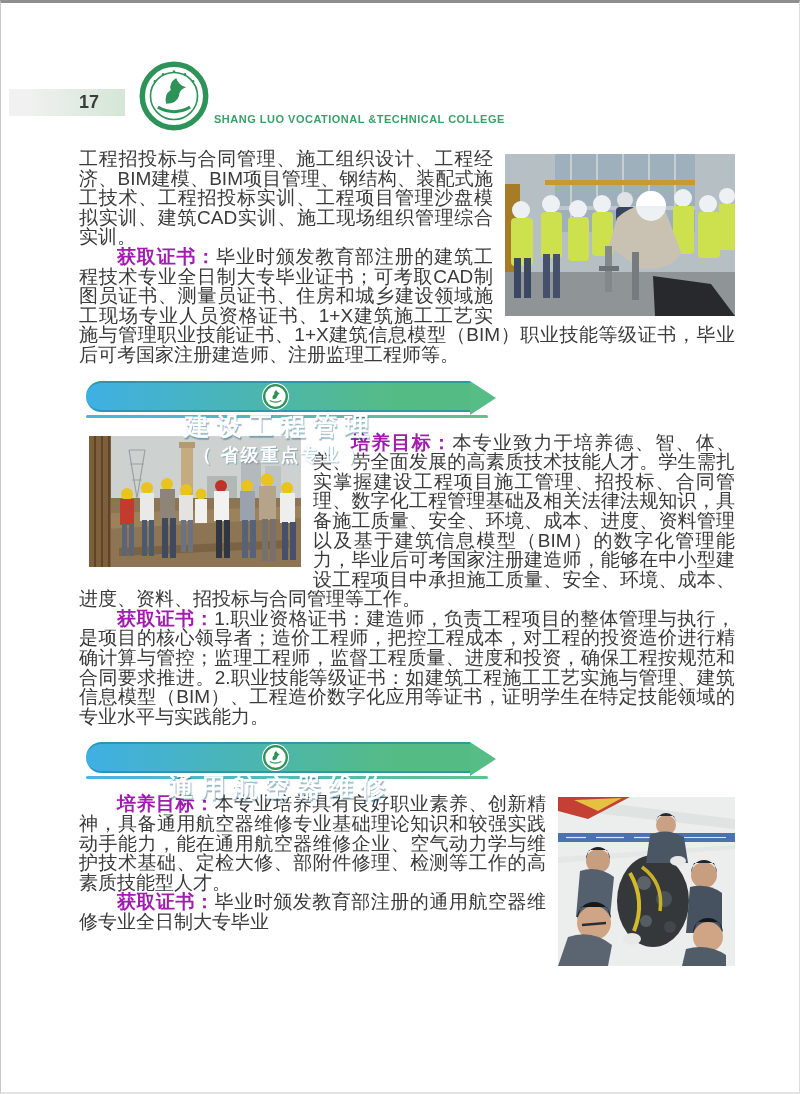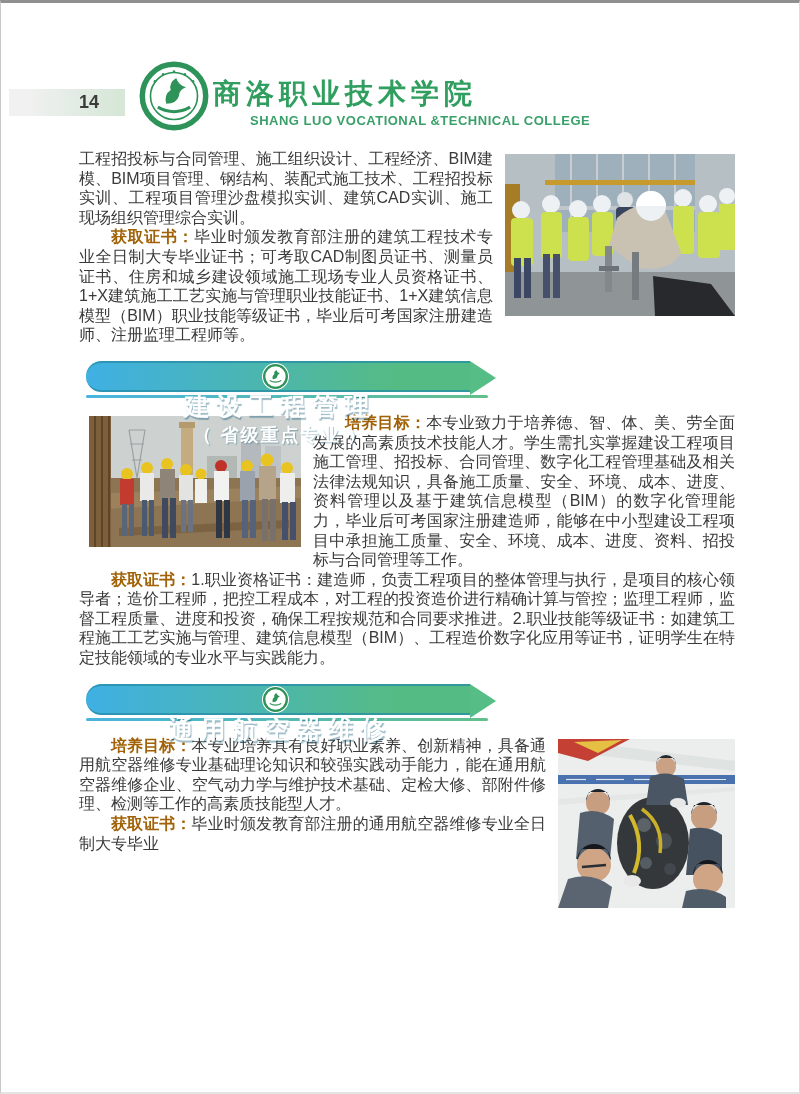--- a/index.html
+++ b/index.html
@@ -14,26 +14,26 @@
   .pagenum-bar{
     position:absolute;left:8px;top:86px;width:116px;height:27px;
     background:linear-gradient(90deg,#f1f1f1 15%,#d6e7d8 95%);
     display:flex;align-items:center;justify-content:flex-end;
     padding-right:26px;box-sizing:border-box;
     font-weight:bold;font-size:18px;color:#3c3c3c;
   }
   .logo-big{position:absolute;left:138px;top:58px;width:70px;height:70px;}
   .college-cn{position:absolute;left:212px;top:72px;font-size:28px;font-weight:bold;
     color:#2f9e5e;letter-spacing:5px;white-space:nowrap;}
-  .college-en{position:absolute;left:213px;top:110px;font-size:13px;font-weight:bold;
-    color:#3aa06a;letter-spacing:0.5px;white-space:nowrap;margin-left:36px;}
+  .college-en{position:absolute;left:213px;top:110px;font-size:11px;font-weight:bold;
+    color:#3aa06a;letter-spacing:0.5px;white-space:nowrap;}
   .content{padding:0 64px 0 78px;}
-  p.para{margin:0;font-size:16px;line-height:19.6px;text-align:justify;text-indent:2em;}
+  p.para{margin:0;font-size:19px;line-height:19.6px;text-align:justify;text-indent:2em;}
   p.para.noindent{text-indent:0;}
-  b.lbl{color:#a16207;}
+  b.lbl{color:#a21caf;}
   .photo{display:block;}
   .photo-a{float:right;width:230px;height:162px;margin:5px 0 6px 12px;}
   .photo-b{float:left;width:212px;height:131px;margin:3px 12px 4px 10px;}
   .photo-c{float:right;width:177px;height:169px;margin:3px 0 4px 12px;}
   .banner{margin:16px 0 15px 7px;width:412px;clear:both;}
   .banner-bar{
     position:relative;height:31px;width:384px;
     background:linear-gradient(90deg,#3fb0e4 0%,#55bb85 80%);
     border-radius:17px 0 0 17px;
     border-top:2px solid rgba(38,140,165,.75);
@@ -55,36 +55,35 @@
   .banner-sub{color:#fff;font-weight:bold;font-size:18px;letter-spacing:2px;
     white-space:nowrap;text-shadow:1px 1px 1px rgba(0,80,110,.35);}
   .section{overflow:visible;}
   .clear{clear:both;}
 </style>
 </head>
 <body>
 
 <div class="header">
   <div class="pagenum-bar">
-    <span>14</span>
+    <span>17</span>
   </div>
   <span class="logo-big">
     <svg viewBox="0 0 64 64" width="70" height="70">
       <circle cx="32" cy="32" r="29" fill="#ffffff" stroke="#2e9358" stroke-width="5"></circle>
       <circle cx="32" cy="32" r="21.5" fill="none" stroke="#2e9358" stroke-width="1.5"></circle>
       <path d="M18 41 Q32 49 46 41 L47.5 43.5 Q32 52 16.5 43.5 Z" fill="#2e9358"></path>
       <path d="M25 39 Q22.5 31 29 26.5 Q27 20 34 15.5 Q36 22 43 24 Q36.5 26.5 36.5 32 Q34.5 39 25 39 Z" fill="#2e9358"></path>
       <circle cx="32" cy="9.5" r="1.1" fill="#2e9358"></circle>
         <circle cx="22" cy="12" r="1.1" fill="#2e9358"></circle>
       <circle cx="42" cy="12" r="1.1" fill="#2e9358"></circle>
         <circle cx="14.5" cy="18.5" r="1.1" fill="#2e9358"></circle>
       <circle cx="49.5" cy="18.5" r="1.1" fill="#2e9358"></circle>
     </svg>
   </span>
-  <div class="college-cn">商洛职业技术学院</div>
   <div class="college-en">SHANG LUO VOCATIONAL &amp;TECHNICAL COLLEGE</div>
 </div>
 
 <div class="content">
 
   <div class="section">
     <span class="photo photo-a">
       <svg viewBox="0 0 230 162" width="230" height="162">
         <rect width="230" height="162" fill="#b6bfc4"></rect>
         <rect x="50" y="0" width="140" height="78" fill="#9fb0bd"></rect>

